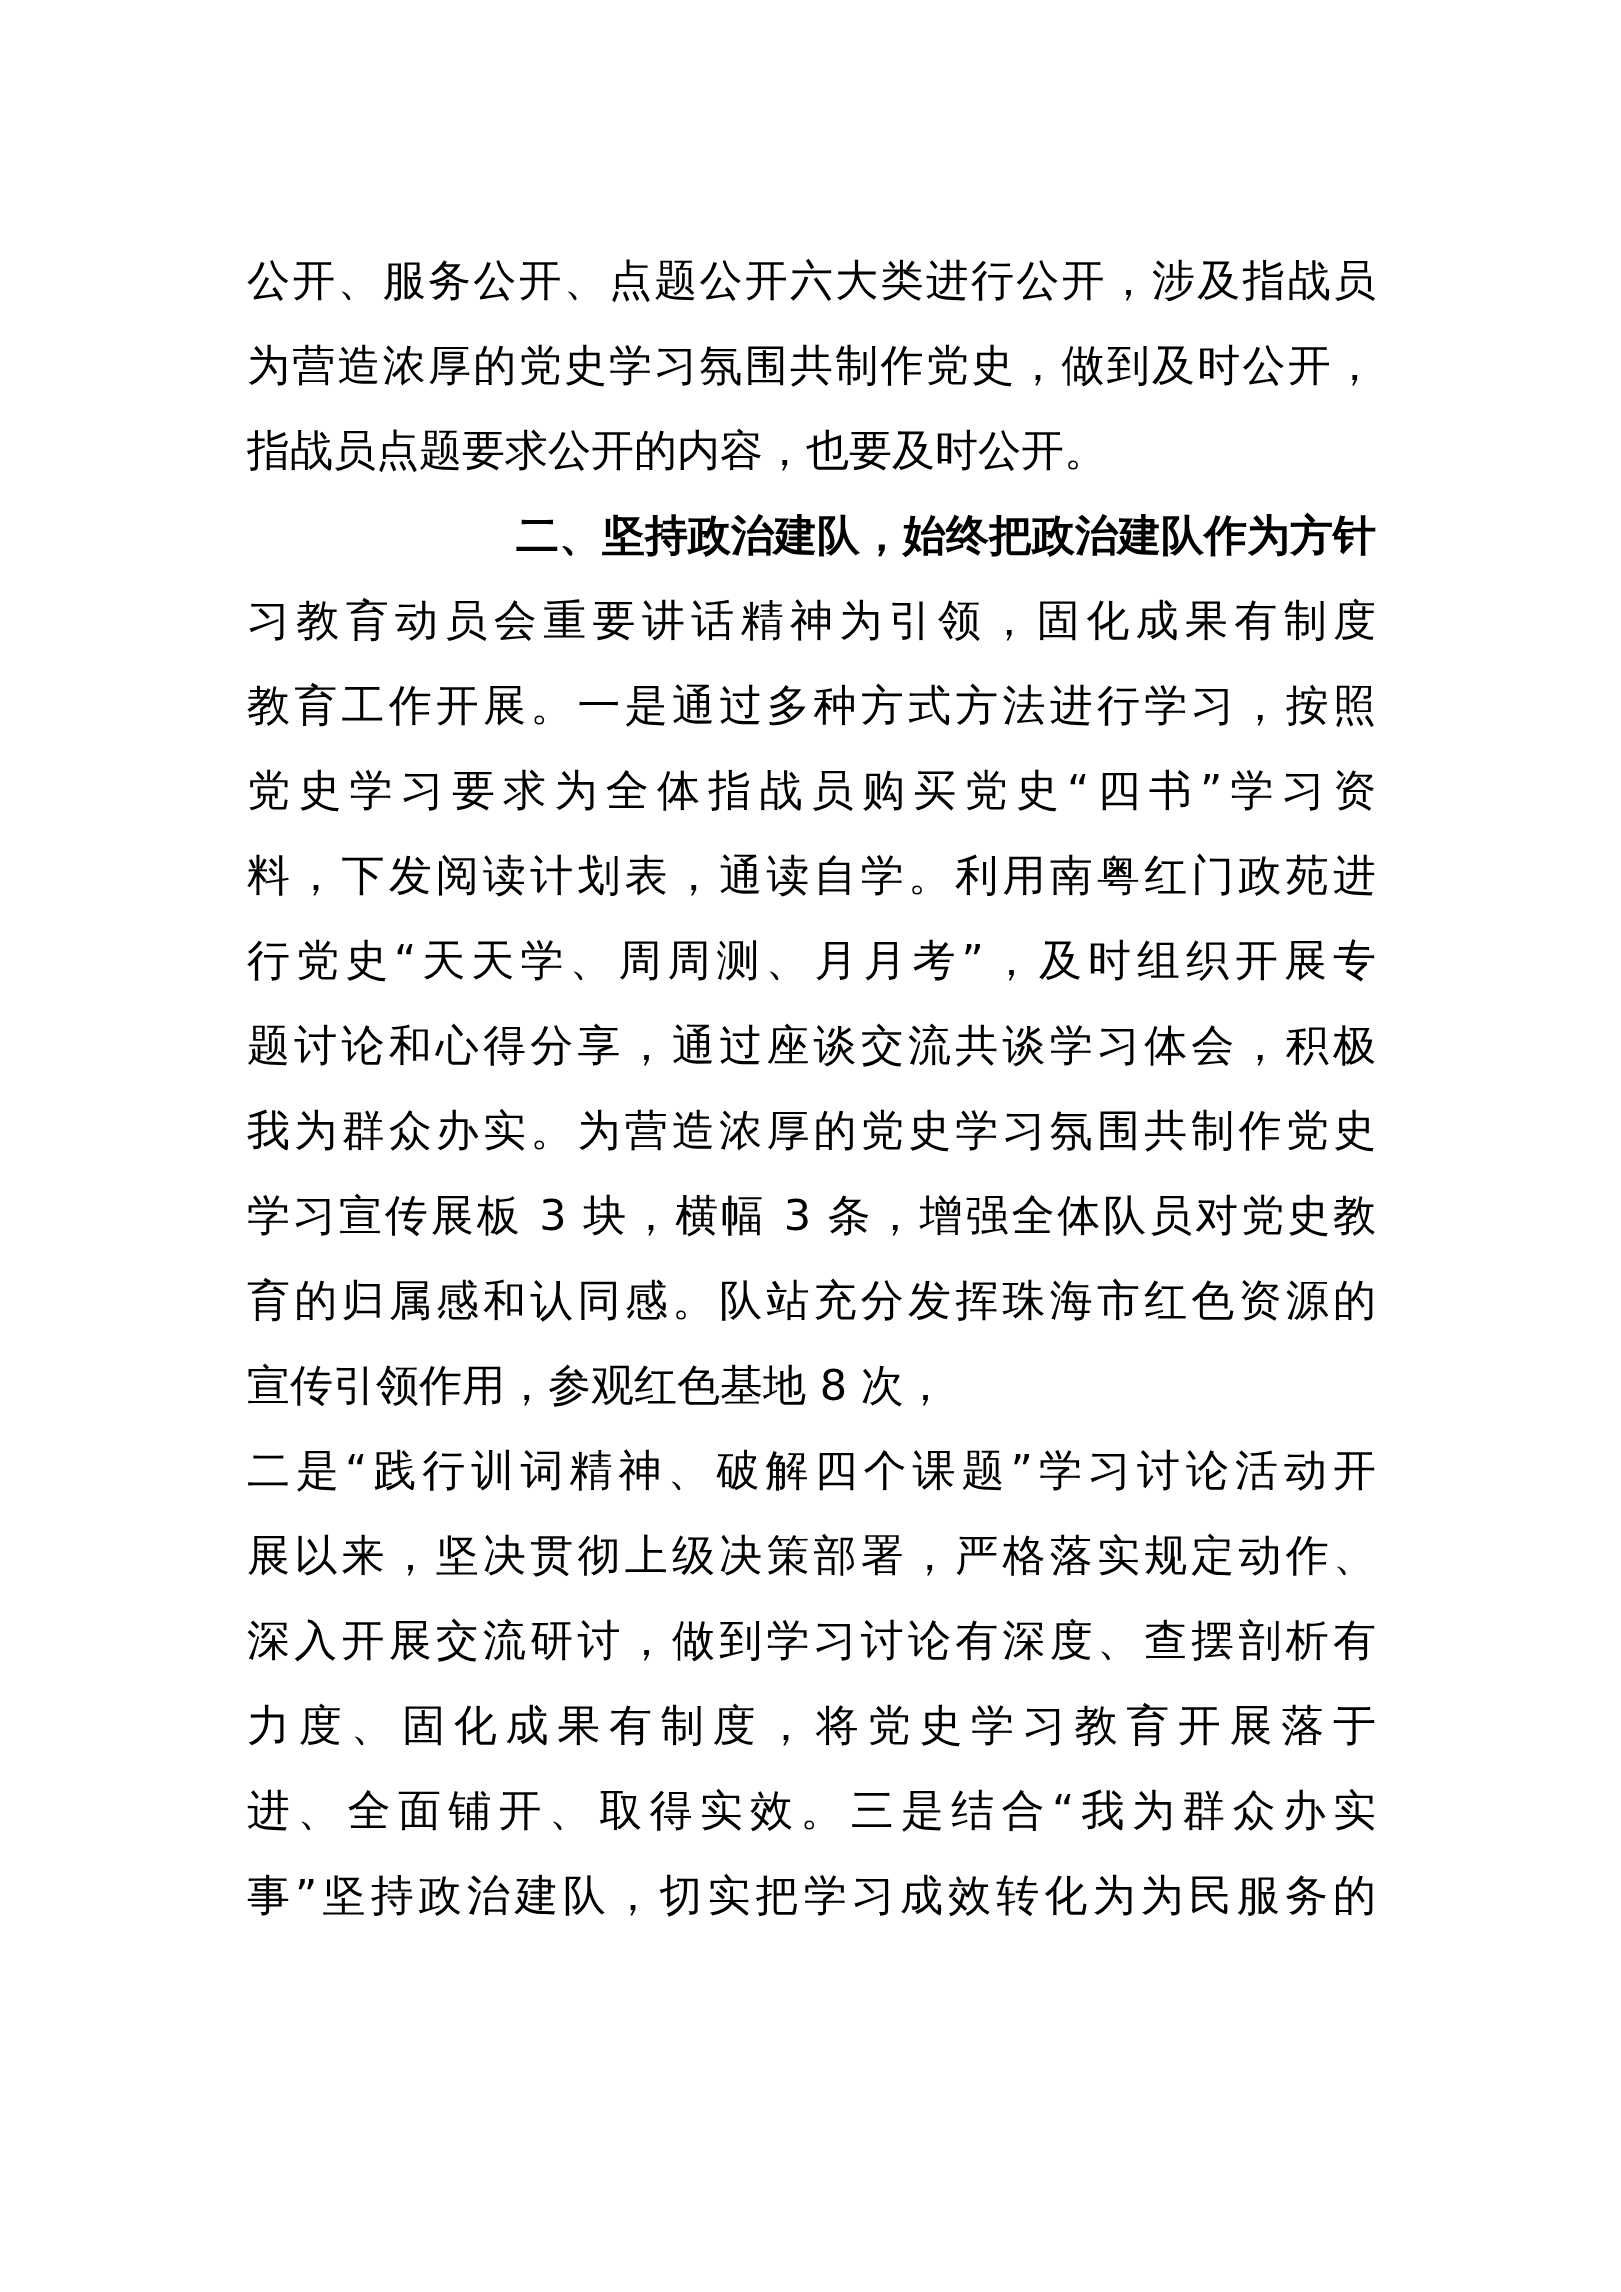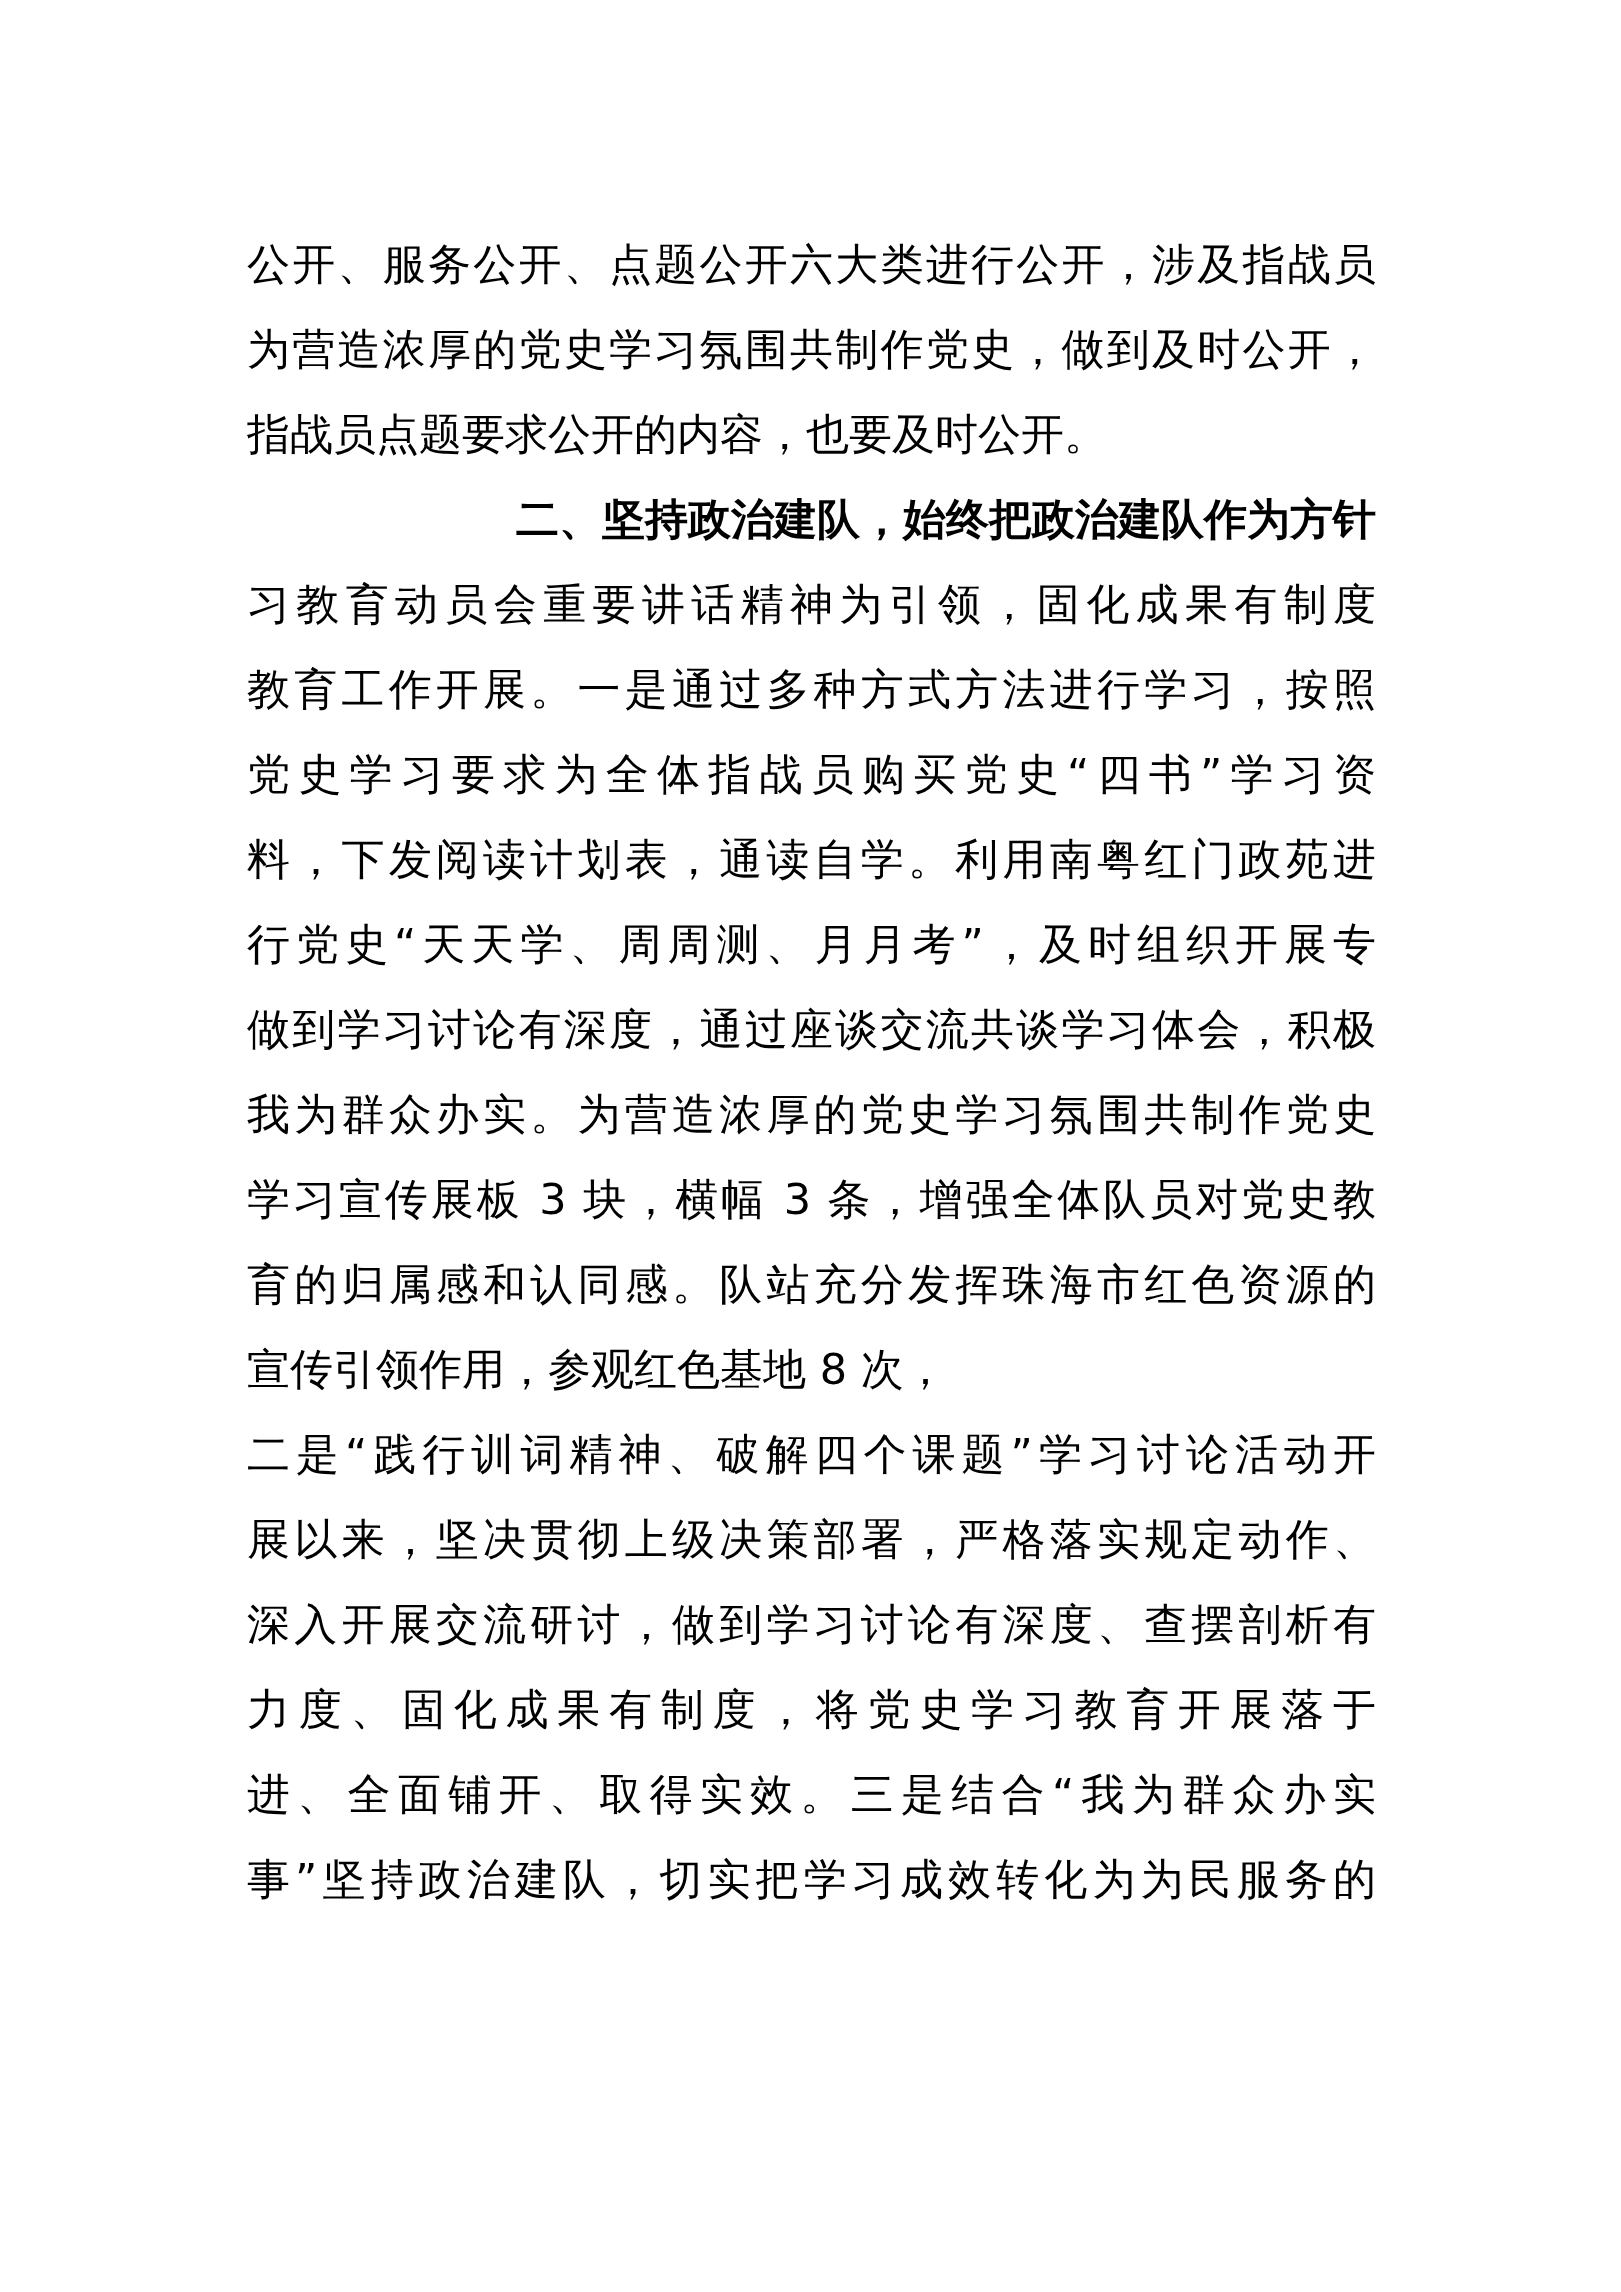--- a/index.html
+++ b/index.html
@@ -1,20 +1,20 @@
 <!DOCTYPE html>
 <html><head>
 <meta charset="utf-8">
 <style>
   html, body { margin: 0; padding: 0; background: #ffffff; }
   body { width: 1621px; height: 2293px; position: relative; overflow: hidden; }
   .page {
     position: absolute;
     left: 247px;
-    top: 222px;
+    top: 238px;
     width: 1129px;
     font-family: "DejaVu Sans", sans-serif;
     color: #000000;
   }
   .line {
     height: 85px;
     line-height: 85px;
     font-size: 43px;
     white-space: nowrap;
     letter-spacing: 0px;
@@ -45,21 +45,21 @@
   </div>
 
   <div class="heading">二、坚持政治建队，始终把政治建队作为方针</div>
 
   <div>
     <div class="line">习教育动员会重要讲话精神为引领，固化成果有制度</div>
     <div class="line">教育工作开展。一是通过多种方式方法进行学习，按照</div>
     <div class="line">党史学习要求为全体指战员购买党史“四书”学习资</div>
     <div class="line">料，下发阅读计划表，通读自学。利用南粤红门政苑进</div>
     <div class="line">行党史“天天学、周周测、月月考”，及时组织开展专</div>
-    <div class="line">做到学习讨论有深度，通过座谈交流共谈学习体会，积极</div>
+    <div class="line">题讨论和心得分享，通过座谈交流共谈学习体会，积极</div>
     <div class="line">我为群众办实。为营造浓厚的党史学习氛围共制作党史</div>
     <div class="line">学习宣传展板 3 块，横幅 3 条，增强全体队员对党史教</div>
     <div class="line">育的归属感和认同感。队站充分发挥珠海市红色资源的</div>
     <div class="line last">宣传引领作用，参观红色基地 8 次，</div>
   </div>
 
   <div>
     <div class="line">二是“践行训词精神、破解四个课题”学习讨论活动开</div>
     <div class="line">展以来，坚决贯彻上级决策部署，严格落实规定动作、</div>
     <div class="line">深入开展交流研讨，做到学习讨论有深度、查摆剖析有</div>

